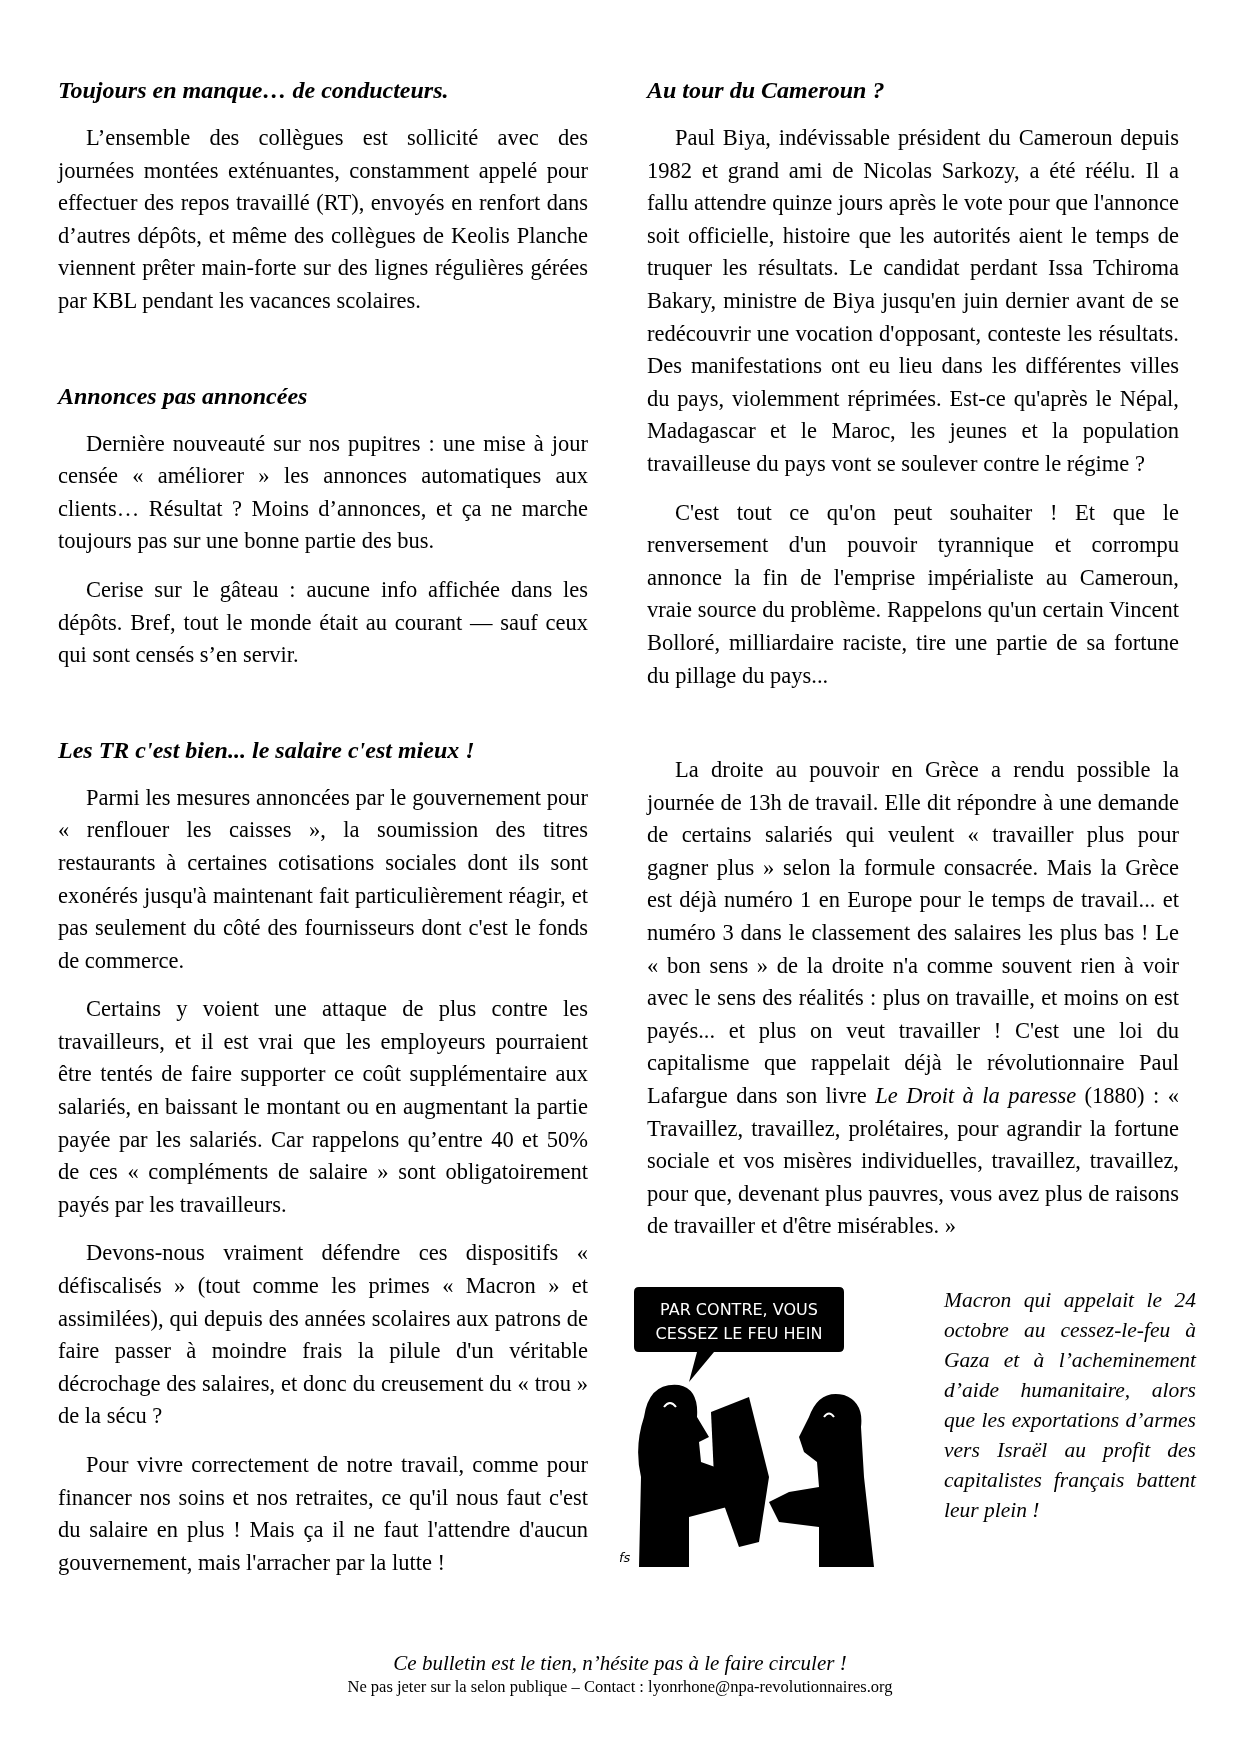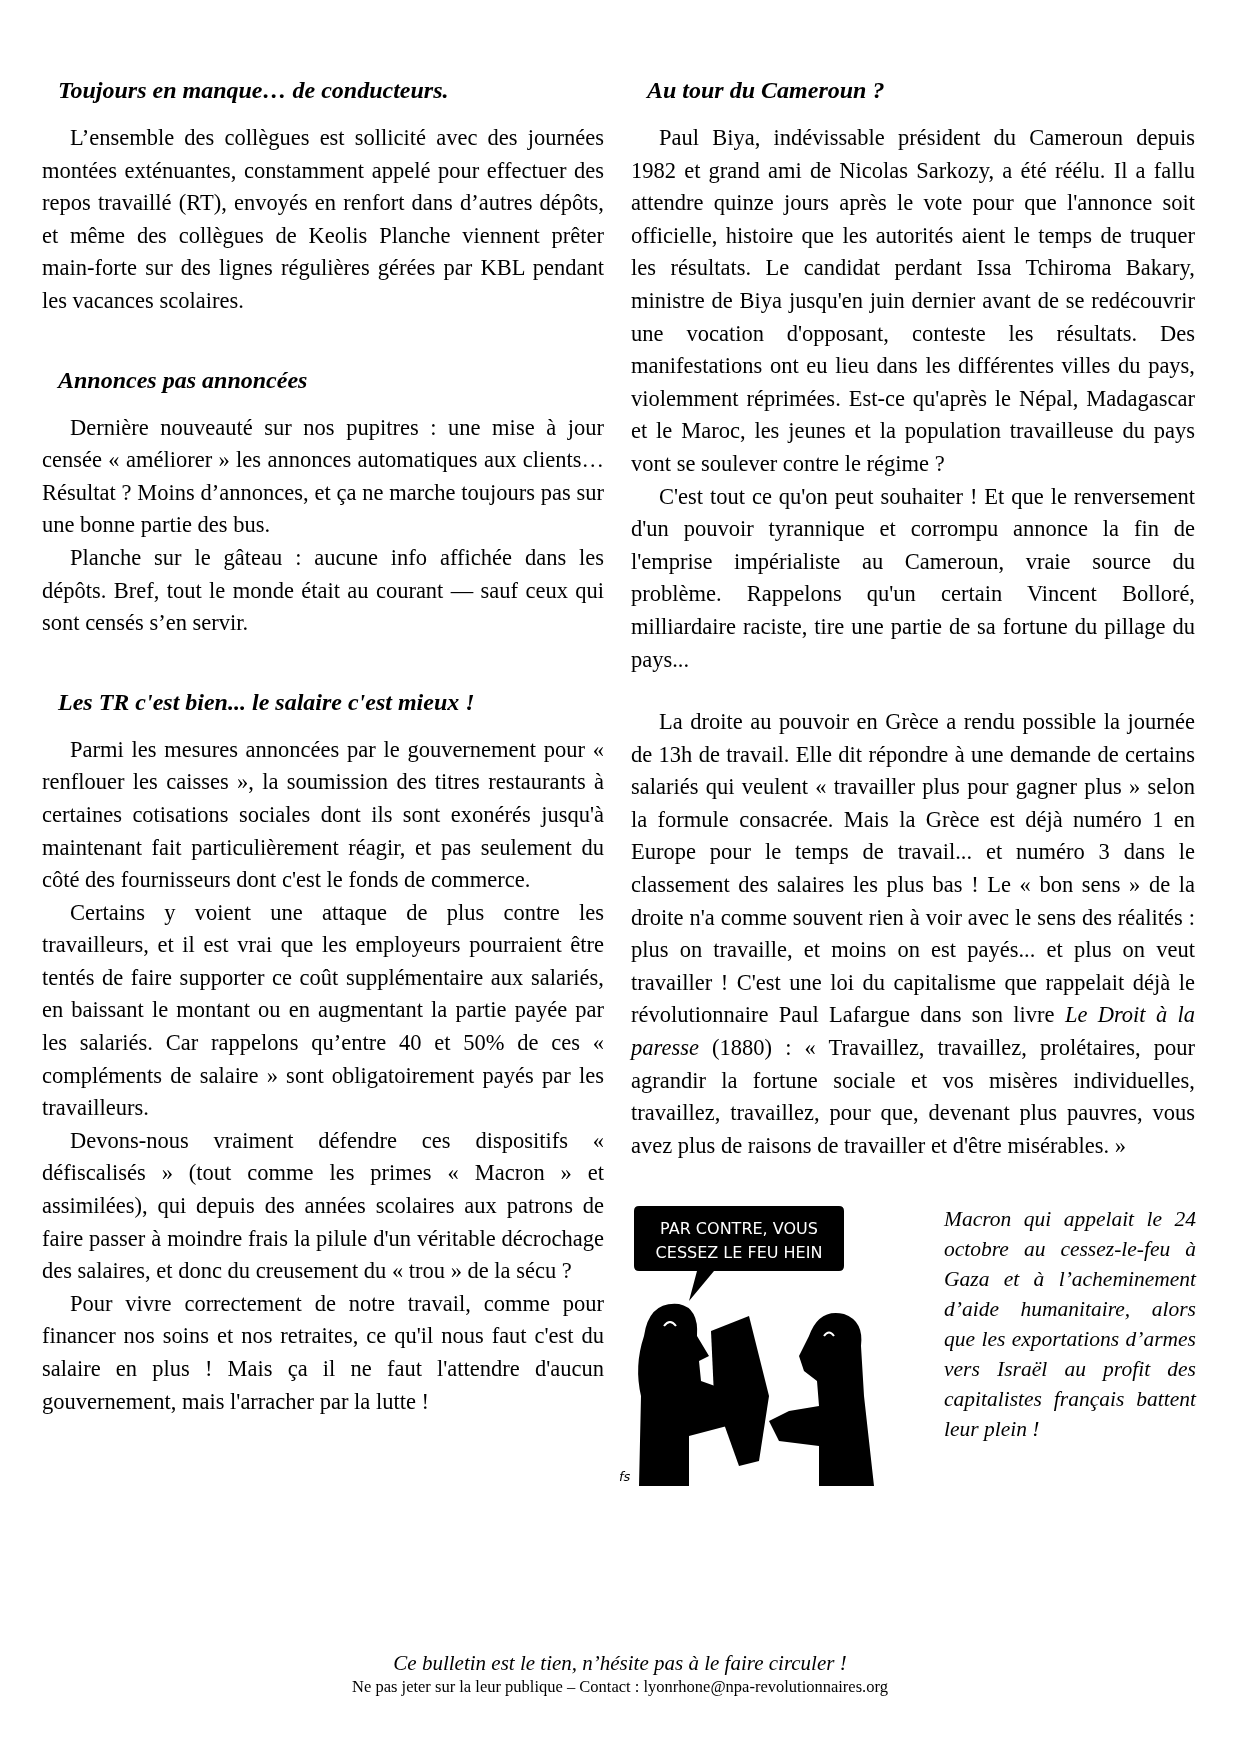--- a/index.html
+++ b/index.html
@@ -2,41 +2,41 @@
 <html><head>
 <meta charset="utf-8">
 <style>
   html, body { margin:0; padding:0; background:#fff; }
   body { width:1240px; height:1755px; position:relative; overflow:hidden;
          font-family:"Liberation Serif", "DejaVu Serif", serif; color:#000; }
   .col { position:absolute; top:58px; width:562px; font-size:22.5px; line-height:32.6px; }
   .col.left { left:42px; }
   .col.right { left:631px; width:564px; }
   .col h2 { font-size:24px; font-weight:bold; font-style:italic; margin:16px; line-height:32px; }
-  .col p { margin:0; text-align:justify; text-indent:28px; }
+  .col p { margin:16px; text-align:justify; text-indent:28px; }
   .gap { height:30px; }
   .cartoon-wrap { position:relative; margin-top:34px; height:300px; }
   .cartoon { position:absolute; left:-12px; top:0; width:260px; height:295px; }
   .caption { position:absolute; left:313px; top:8px; width:252px; font-style:italic;
              font-size:21.5px; line-height:30px; text-align:justify; }
   .footer { position:absolute; left:0; width:1240px; top:1650px; text-align:center; }
   .footer .slogan { font-style:italic; font-size:21px; line-height:26px; }
   .footer .contact { font-size:16.5px; line-height:22px; }
   em { font-style:italic; }
 </style>
 </head>
 <body>
 
 <div class="col left">
   <h2>Toujours en manque… de conducteurs.</h2>
   <p>L’ensemble des collègues est sollicité avec des journées montées exténuantes, constamment appelé pour effectuer des repos travaillé (RT), envoyés en renfort dans d’autres dépôts, et même des collègues de Keolis Planche viennent prêter main-forte sur des lignes régulières gérées par KBL pendant les vacances scolaires.</p>
   <div class="gap"></div>
   <h2>Annonces pas annoncées</h2>
   <p>Dernière nouveauté sur nos pupitres : une mise à jour censée « améliorer » les annonces automatiques aux clients… Résultat ? Moins d’annonces, et ça ne marche toujours pas sur une bonne partie des bus.</p>
-  <p>Planche sur le gâteau : aucune info affichée dans les dépôts. Bref, tout le monde était au courant — sauf ceux qui sont censés s’en servir.</p>
+  <p>Cerise sur le gâteau : aucune info affichée dans les dépôts. Bref, tout le monde était au courant — sauf ceux qui sont censés s’en servir.</p>
   <div class="gap"></div>
   <h2>Les TR c'est bien... le salaire c'est mieux !</h2>
   <p>Parmi les mesures annoncées par le gouvernement pour « renflouer les caisses », la soumission des titres restaurants à certaines cotisations sociales dont ils sont exonérés jusqu'à maintenant fait particulièrement réagir, et pas seulement du côté des fournisseurs dont c'est le fonds de commerce.</p>
   <p>Certains y voient une attaque de plus contre les travailleurs, et il est vrai que les employeurs pourraient être tentés de faire supporter ce coût supplémentaire aux salariés, en baissant le montant ou en augmentant la partie payée par les salariés. Car rappelons qu’entre 40 et 50% de ces « compléments de salaire » sont obligatoirement payés par les travailleurs.</p>
   <p>Devons-nous vraiment défendre ces dispositifs « défiscalisés » (tout comme les primes « Macron » et assimilées), qui depuis des années scolaires aux patrons de faire passer à moindre frais la pilule d'un véritable décrochage des salaires, et donc du creusement du « trou » de la sécu ?</p>
   <p>Pour vivre correctement de notre travail, comme pour financer nos soins et nos retraites, ce qu'il nous faut c'est du salaire en plus ! Mais ça il ne faut l'attendre d'aucun gouvernement, mais l'arracher par la lutte !</p>
 </div>
 
 <div class="col right">
   <h2>Au tour du Cameroun ?</h2>
@@ -58,14 +58,14 @@
       <path d="M190 140 Q200 112 225 118 Q245 125 242 150 L245 200 L255 290 L200 290 L200 250 L160 245 L150 225 L170 215 L200 210 L198 185 L185 175 L180 160 Z" fill="#000"></path>
       <path d="M45 130 q6 -8 12 0 M205 140 q5 -7 10 0" stroke="#fff" stroke-width="2" fill="none"></path>
       <text x="0" y="285" font-family="DejaVu Sans, sans-serif" font-size="13" font-style="italic">fs</text>
     </svg>
     <div class="caption">Macron qui appelait le 24 octobre au cessez-le-feu à Gaza et à l’acheminement d’aide humanitaire, alors que les exportations d’armes vers Israël au profit des capitalistes français battent leur plein !</div>
   </div>
 </div>
 
 <div class="footer">
   <div class="slogan">Ce bulletin est le tien, n’hésite pas à le faire circuler !</div>
-  <div class="contact">Ne pas jeter sur la leur publique – Contact : lyonrhone@npa-revolutionnaires.org</div>
+  <div class="contact">Ne pas jeter sur la selon publique – Contact : lyonrhone@npa-revolutionnaires.org</div>
 </div>
 
 </body></html>

